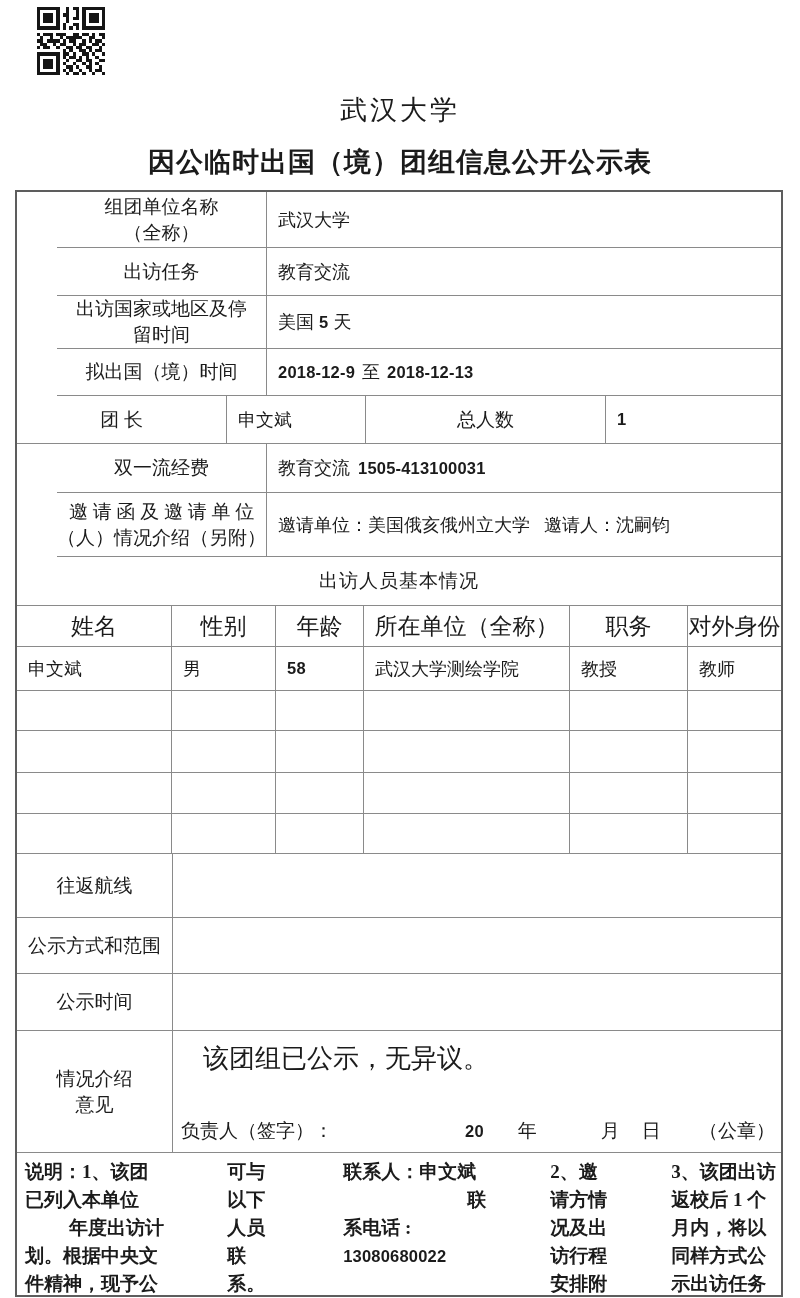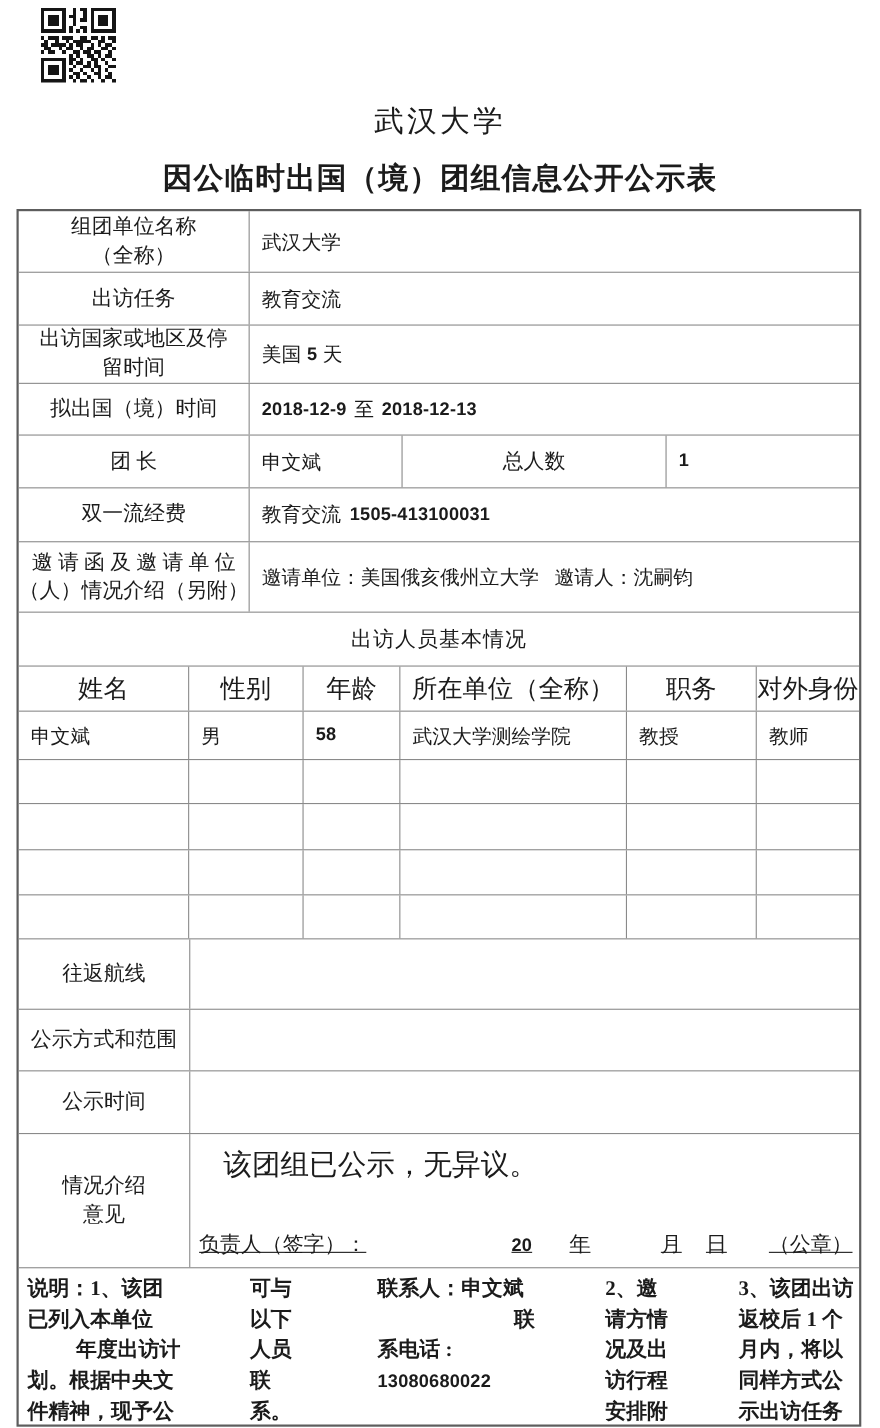--- a/index.html
+++ b/index.html
@@ -14,40 +14,40 @@
          font-size:27px;font-weight:bold;letter-spacing:1px;margin:0;}
 
   .doc-table{position:absolute;left:15px;top:190px;width:768px;
          border:2px solid #5d5d5d;box-sizing:border-box;background:#fff;}
   .tr{display:grid;box-sizing:border-box;border-bottom:1px solid #8a8a8a;}
   .tr:last-child{border-bottom:none;}
   .td{box-sizing:border-box;border-right:1px solid #8a8a8a;display:flex;
       align-items:center;font-size:19px;overflow:hidden;}
   .td:last-child{border-right:none;}
 
-  .r-a{grid-template-columns:210px 1fr;}
+  .r-a{grid-template-columns:210px 1fr;margin-left:40px;}
   .r-b{grid-template-columns:210px 139px 240px 1fr;}
   .r-full{grid-template-columns:1fr;}
   .r-p{grid-template-columns:155px 104px 88px 206px 118px 1fr;}
   .r-c{grid-template-columns:156px 1fr;}
 
   .lab{justify-content:center;text-align:center;white-space:pre-line;line-height:26px;}
   .val{padding-left:11px;font-size:18px;}
   .num{font-family:"Liberation Sans","DejaVu Sans",sans-serif;font-weight:bold;
        font-size:16.5px;letter-spacing:0.2px;}
   .gap4{margin:0 5px;} .gap6{margin:0 7px;} .ml8{margin-left:8px;} .ml14{margin-left:14px;}
 
   .section-title{justify-content:center;font-size:19px;letter-spacing:1px;}
   .hdr{justify-content:center;text-align:center;font-size:23px;}
 
   
   .op-cell{flex-direction:column;align-items:stretch;justify-content:space-between;
            padding:10px 4px 8px 0;}
   .op-top{padding-left:30px;font-size:26px;}
-  .op-sign{display:flex;align-items:baseline;padding-left:8px;font-size:19px;text-decoration:underline;}
+  .op-sign{display:flex;align-items:baseline;padding-left:8px;font-size:19px;}
   .op-sign .s20{margin-left:132px;}
   .op-sign .s-year{margin-left:34px;}
   .op-sign .s-month{margin-left:64px;}
   .op-sign .s-day{margin-left:22px;}
   .op-sign .s-seal{margin-left:auto;margin-right:2px;}
 
   
   .notes-cell{flex-direction:row;align-items:stretch;justify-content:center;
               padding:5px 4px;font-weight:600;}
   .nline{line-height:28px;font-size:19px;}

